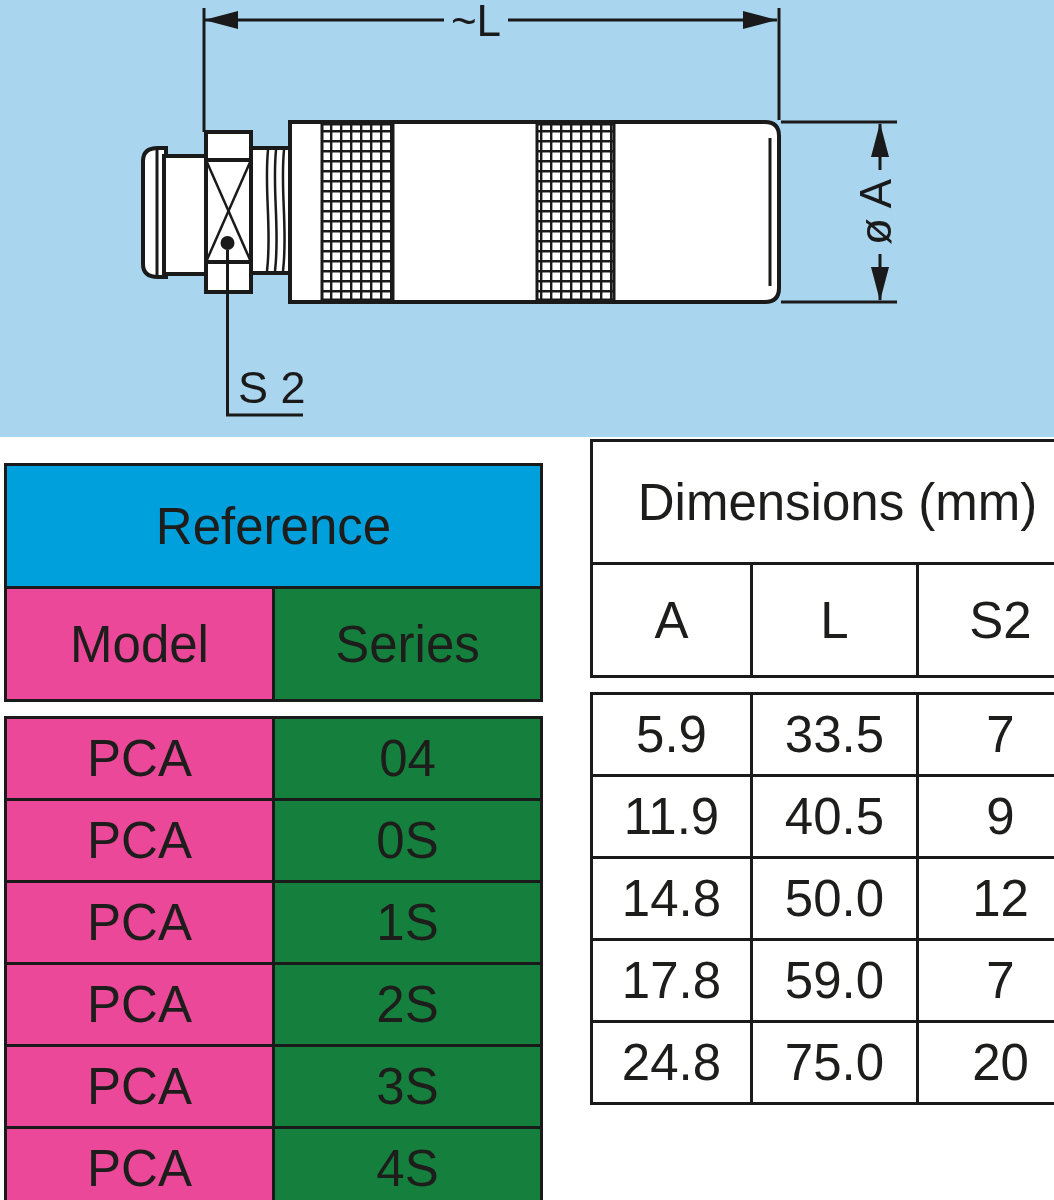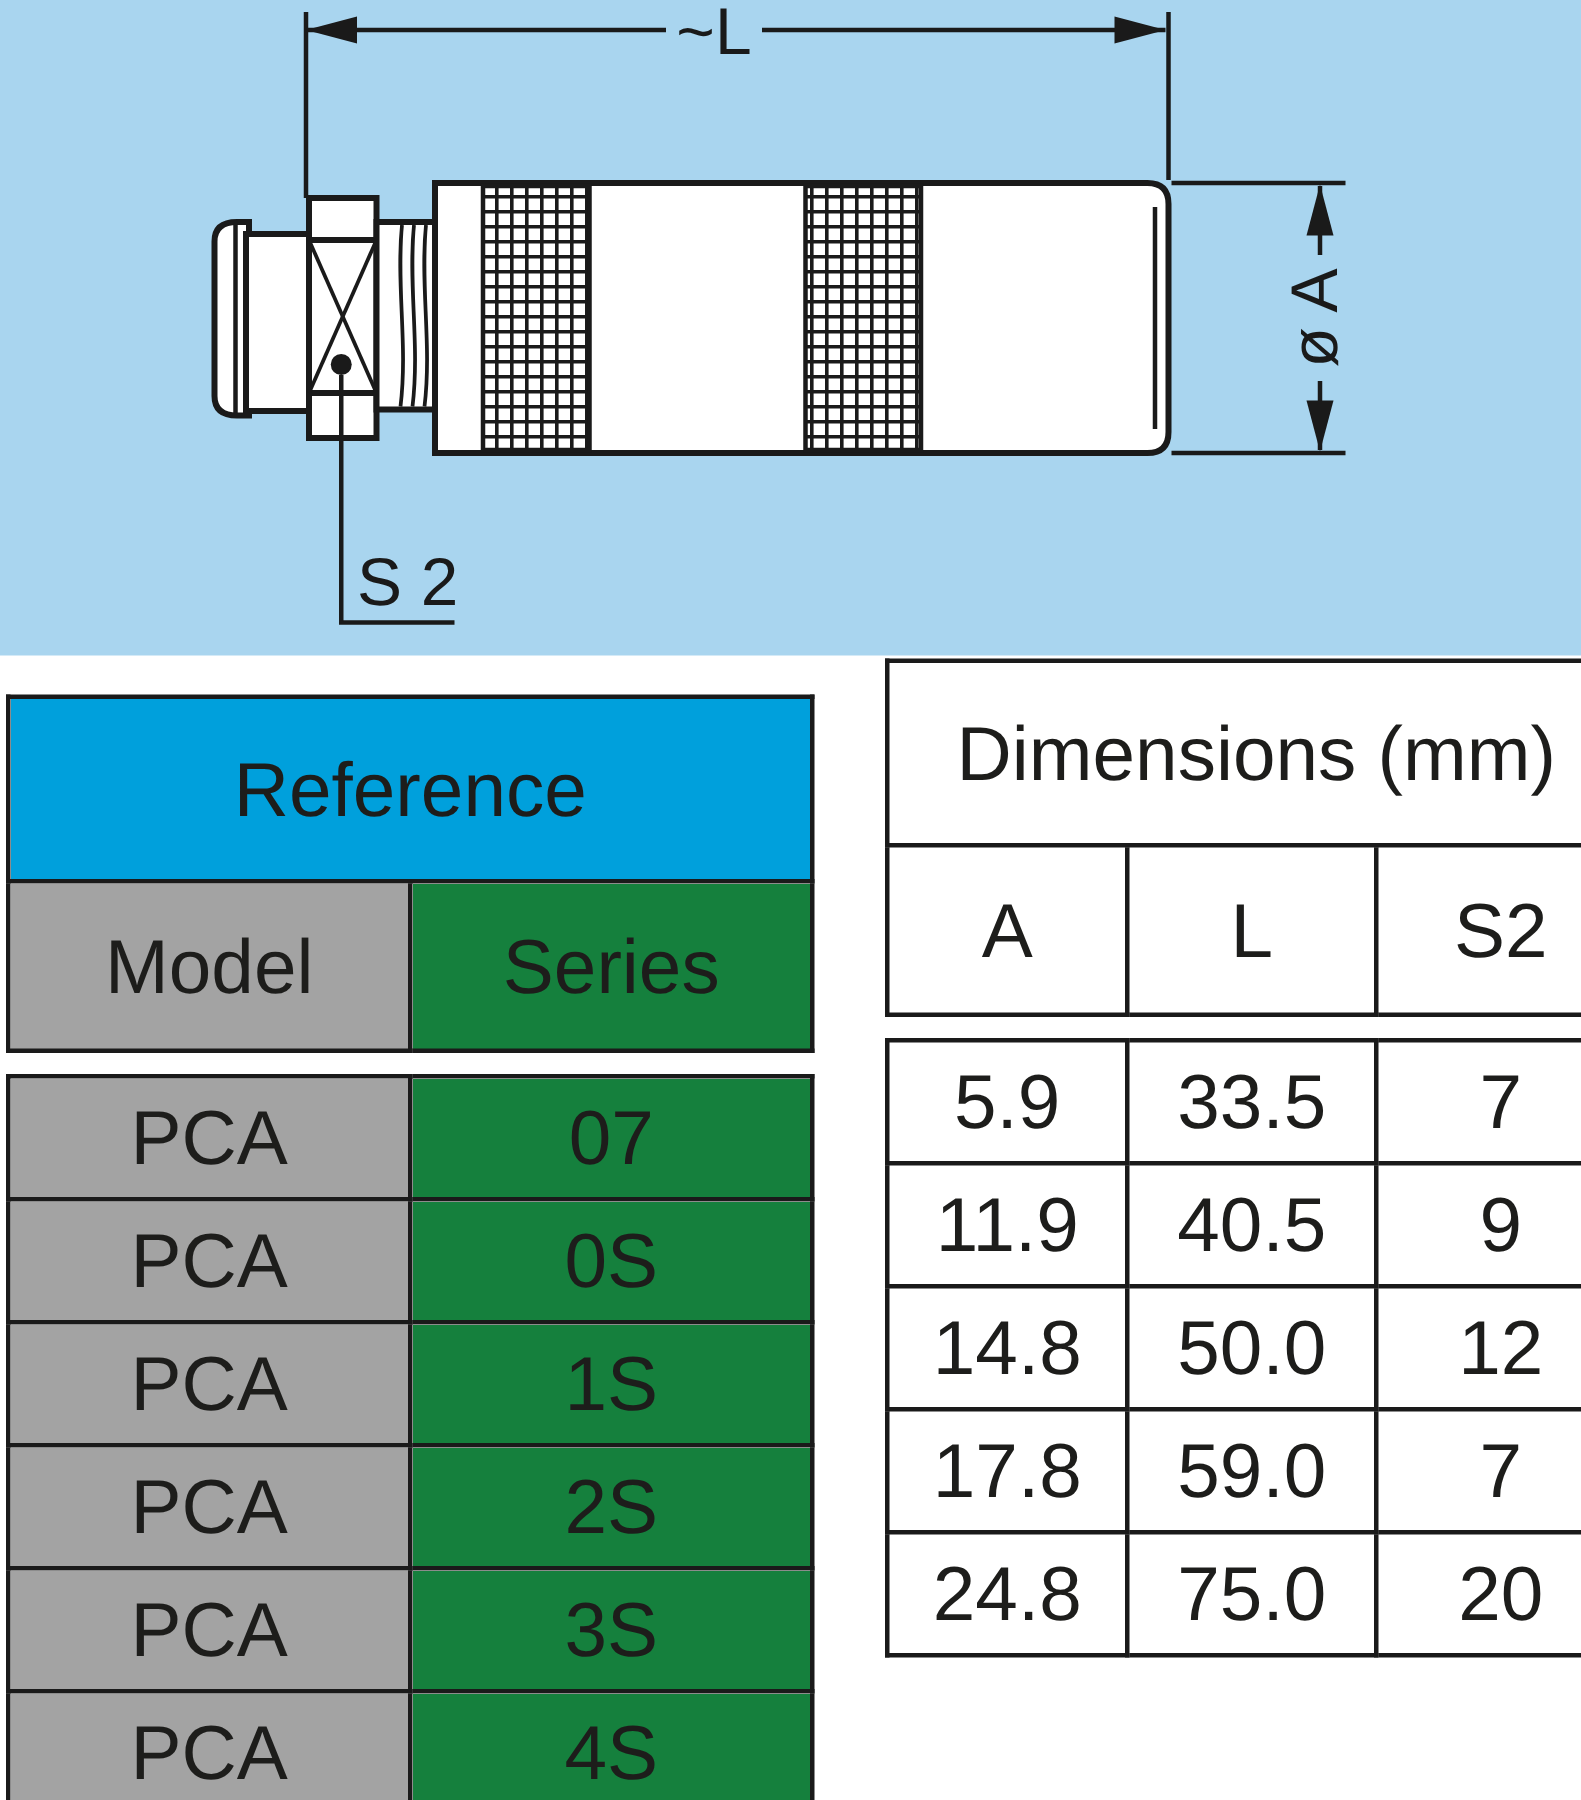--- a/index.html
+++ b/index.html
@@ -42,21 +42,21 @@
     overflow: hidden;
     white-space: nowrap;
   }
   .ref-col  { width: 628px; margin-top: 24px; }
   .dim-col  { width: 464px; }
   .tbl-body { margin-top: 14px; }
   td.hd-main   { height: 120px; }
   td.hd-sub    { height: 110px; }
   td.body-cell { height: 79px; }
   td.ref-hd    { background: #00a0dc; }
-  td.model-bg  { background: #a3a3a3; }
+  td.model-bg  { background: #ec4899; }
   td.series-bg { background: #15803d; }
   td.white-bg  { background: #ffffff; }
   td.num-a     { text-align: right; padding-right: 20px; }
 </style>
 </head>
 <body>
 
 <div class="page">
 
   <div class="drawing-area">
@@ -138,21 +138,21 @@
       </tbody>
         </table>
       <table class="tbl tbl-body" style="width:536px">
         <colgroup>
             <col style="width:268px">
             <col style="width:268px">
           </colgroup>
         <tbody>
             <tr>
           <td class="body-cell model-bg">PCA</td>
-          <td class="body-cell series-bg">07</td>
+          <td class="body-cell series-bg">04</td>
         </tr>
         <tr>
           <td class="body-cell model-bg">PCA</td>
           <td class="body-cell series-bg">0S</td>
         </tr>
         <tr>
           <td class="body-cell model-bg">PCA</td>
           <td class="body-cell series-bg">1S</td>
         </tr>
         <tr>

